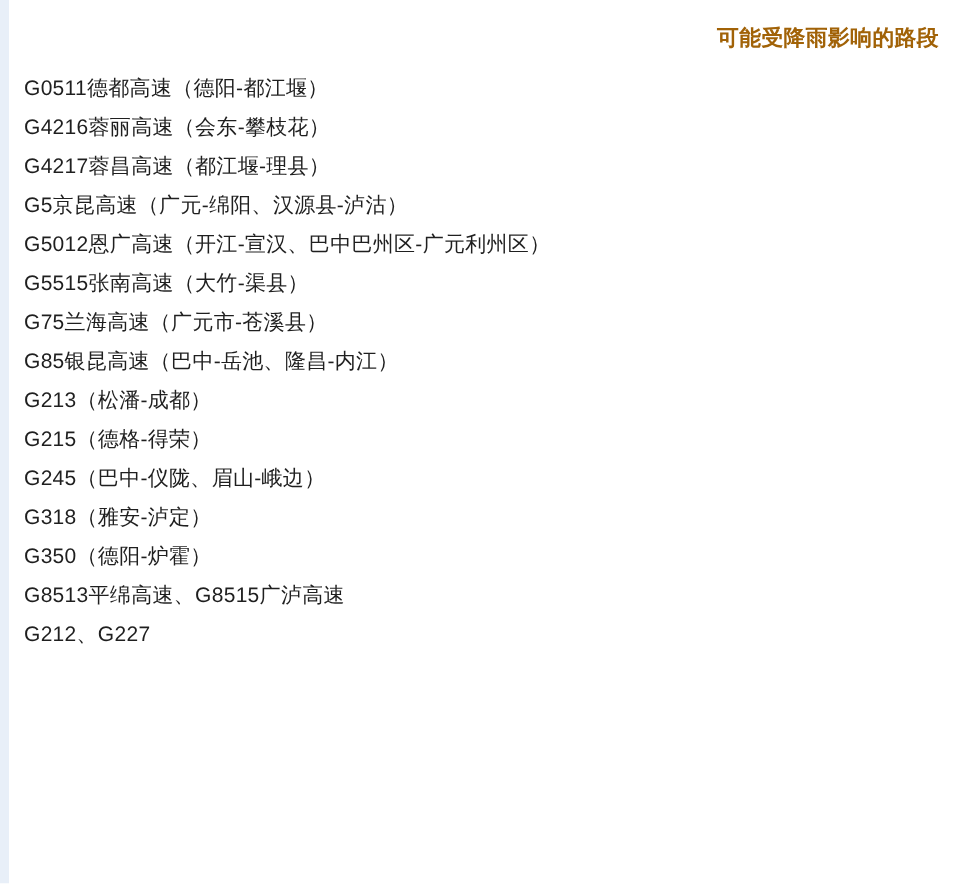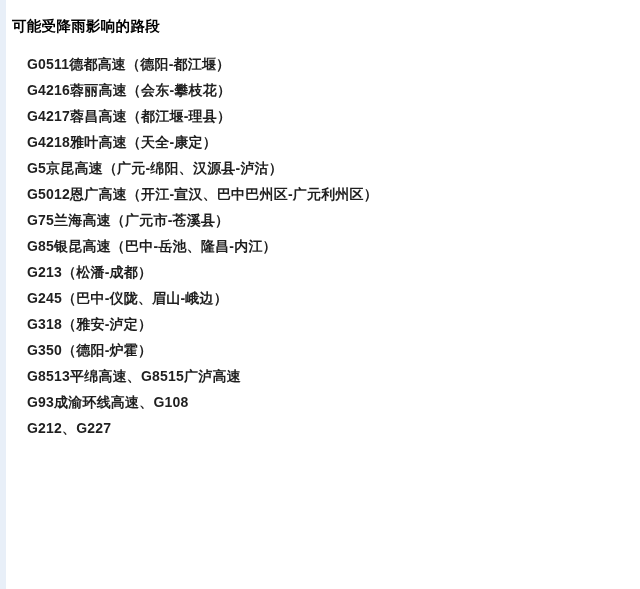--- a/index.html
+++ b/index.html
@@ -33,57 +33,57 @@
     left: 6px;
     top: 0;
     right: 0;
     bottom: 0;
     padding: 16px 14px 10px 6px;
     box-sizing: border-box;
   }
   .title {
     font-size: 14.5px;
     font-weight: bold;
-    color: #000000;
+    color: #a16207;
     letter-spacing: 0.3px;
     margin: 0 0 9px 0;
     line-height: 20px;
+    text-align: right;
   }
   .road-list {
     list-style: none;
-    margin: 15px;
+    margin: 4px;
     padding: 0;
-    font-weight: bold;
   }
   .road-item {
     font-size: 14px;
     color: #1f1f1f;
     line-height: 26px;
     letter-spacing: 0.2px;
     white-space: nowrap;
   }
 </style>
 </head>
 <body>
 
 <div class="page">
   <div class="left-bar"></div>
   <div class="content">
     <h1 class="title">可能受降雨影响的路段</h1>
     <ul class="road-list">
       <li class="road-item">G0511德都高速（德阳-都江堰）</li>
       <li class="road-item">G4216蓉丽高速（会东-攀枝花）</li>
       <li class="road-item">G4217蓉昌高速（都江堰-理县）</li>
-      <li class="road-item">G4218雅叶高速（天全-康定）</li>
       <li class="road-item">G5京昆高速（广元-绵阳、汉源县-泸沽）</li>
       <li class="road-item">G5012恩广高速（开江-宣汉、巴中巴州区-广元利州区）</li>
+      <li class="road-item">G5515张南高速（大竹-渠县）</li>
       <li class="road-item">G75兰海高速（广元市-苍溪县）</li>
       <li class="road-item">G85银昆高速（巴中-岳池、隆昌-内江）</li>
       <li class="road-item">G213（松潘-成都）</li>
+      <li class="road-item">G215（德格-得荣）</li>
       <li class="road-item">G245（巴中-仪陇、眉山-峨边）</li>
       <li class="road-item">G318（雅安-泸定）</li>
       <li class="road-item">G350（德阳-炉霍）</li>
       <li class="road-item">G8513平绵高速、G8515广泸高速</li>
-      <li class="road-item">G93成渝环线高速、G108</li>
       <li class="road-item">G212、G227</li>
     </ul>
   </div>
 </div>
 
 </body></html>

